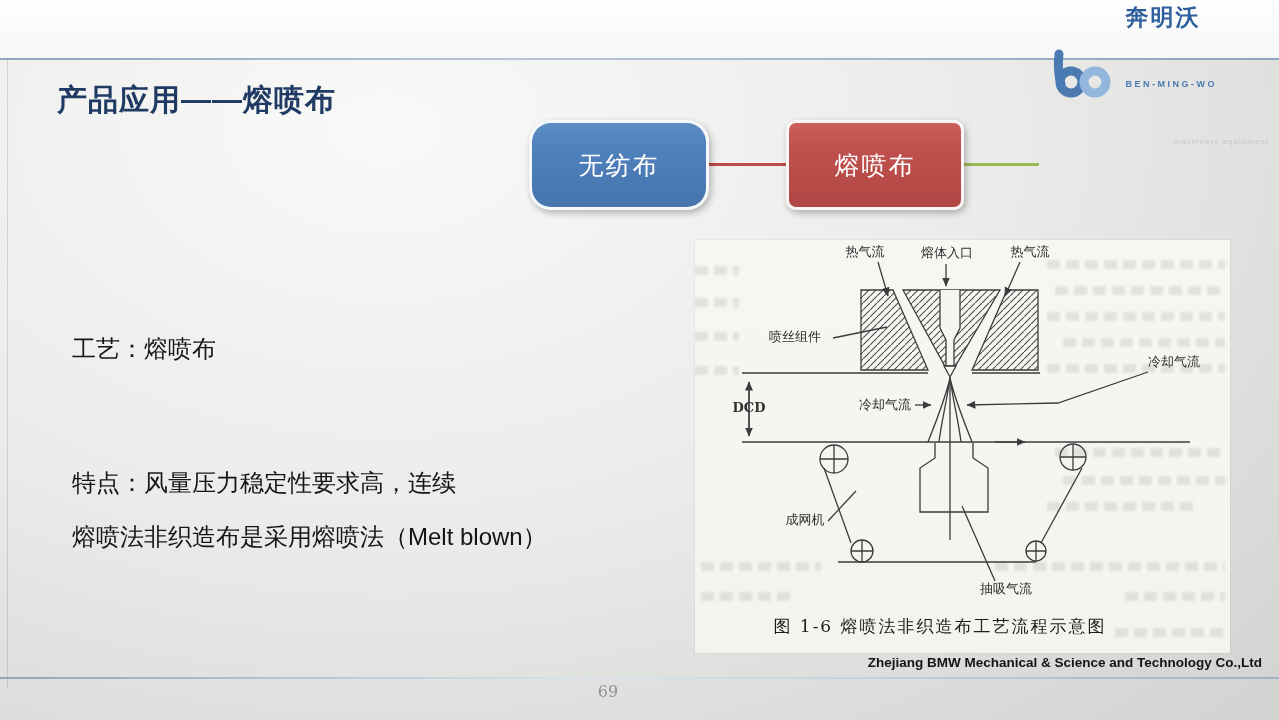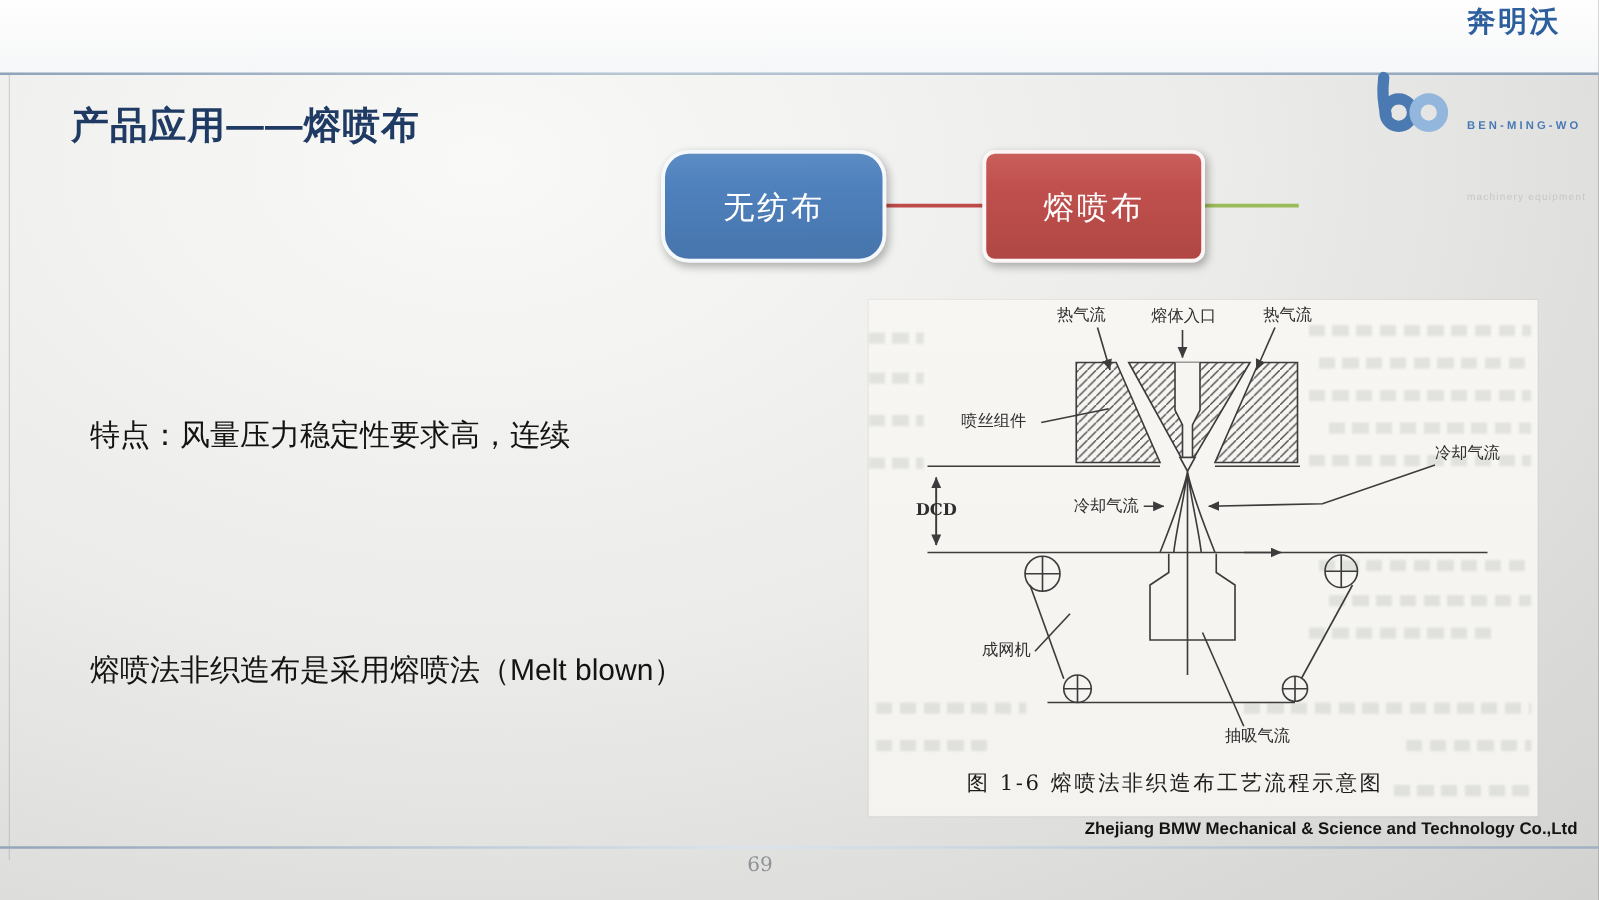--- a/index.html
+++ b/index.html
@@ -8,22 +8,22 @@
     background:radial-gradient(ellipse at 30% 18%, #f9f9f8 0%, #ebebe9 48%, #dcdcda 78%, #d2d2d0 100%);}
   
   .header{position:absolute;left:0;top:0;width:1279px;height:58px;
     background:linear-gradient(180deg,#fefefe,#f6f7f8);}
   .header-rule{position:absolute;left:0;top:58px;width:1279px;height:2px;
     background:linear-gradient(90deg,#8fa4ba,#b9c6d4 40%,#8fa4ba);}
   .left-edge{position:absolute;left:7px;top:60px;width:1px;height:628px;background:rgba(140,155,175,.35);}
   .logo{position:absolute;right:10px;top:6px;display:flex;align-items:center;}
   .logo-text{display:flex;flex-direction:column;line-height:1;margin-left:2px;gap:47px;}
   .logo-cn{font-size:23px;font-weight:bold;color:#2d5f9c;letter-spacing:2px;}
-  .logo-en{font-size:9px;font-weight:bold;color:#4a7ab5;letter-spacing:2.5px;margin-top:20px;}
-  .logo-tag{font-size:8px;color:#c6c6c6;letter-spacing:1px;margin-top:2px;}
+  .logo-en{font-size:9px;font-weight:bold;color:#4a7ab5;letter-spacing:2.5px;margin-top:4px;}
+  .logo-tag{font-size:8px;color:#c6c6c6;letter-spacing:1px;margin-top:2px;margin-left:48px;}
   
   .title{position:absolute;left:57px;top:80px;font-size:30px;font-weight:bold;color:#1f3a63;letter-spacing:1px;}
   
   .node{position:absolute;top:120px;height:90px;border-radius:10px;
     border:3px solid rgba(255,255,255,.95);box-sizing:border-box;
     box-shadow:2px 3px 7px rgba(0,0,0,.28);
     display:flex;align-items:center;justify-content:center;
     color:#fff;font-size:25px;letter-spacing:2px;font-weight:500;}
   .node-1{left:529px;width:180px;background:linear-gradient(180deg,#5c8cc3,#4f81bd 30%,#4775ac);border-radius:22px;}
   .node-2{left:786px;width:178px;background:linear-gradient(180deg,#ca5f5c,#c0504d 30%,#b04744);}
@@ -75,20 +75,21 @@
   </div>
 
   <div class="title">产品应用——熔喷布</div>
 
   <div class="conn conn-1"></div>
   <div class="conn conn-2"></div>
   <div class="node node-1">无纺布</div>
   <div class="node node-2">熔喷布</div>
 
   <div class="bodytext block-a">
+    <div>工艺：熔喷布</div>
     <div>特点：风量压力稳定性要求高，连续</div>
     
   </div>
   <div class="bodytext block-b">
     <div>熔喷法非织造布是采用熔喷法（Melt blown）</div>
     
     
     
   </div>
 

